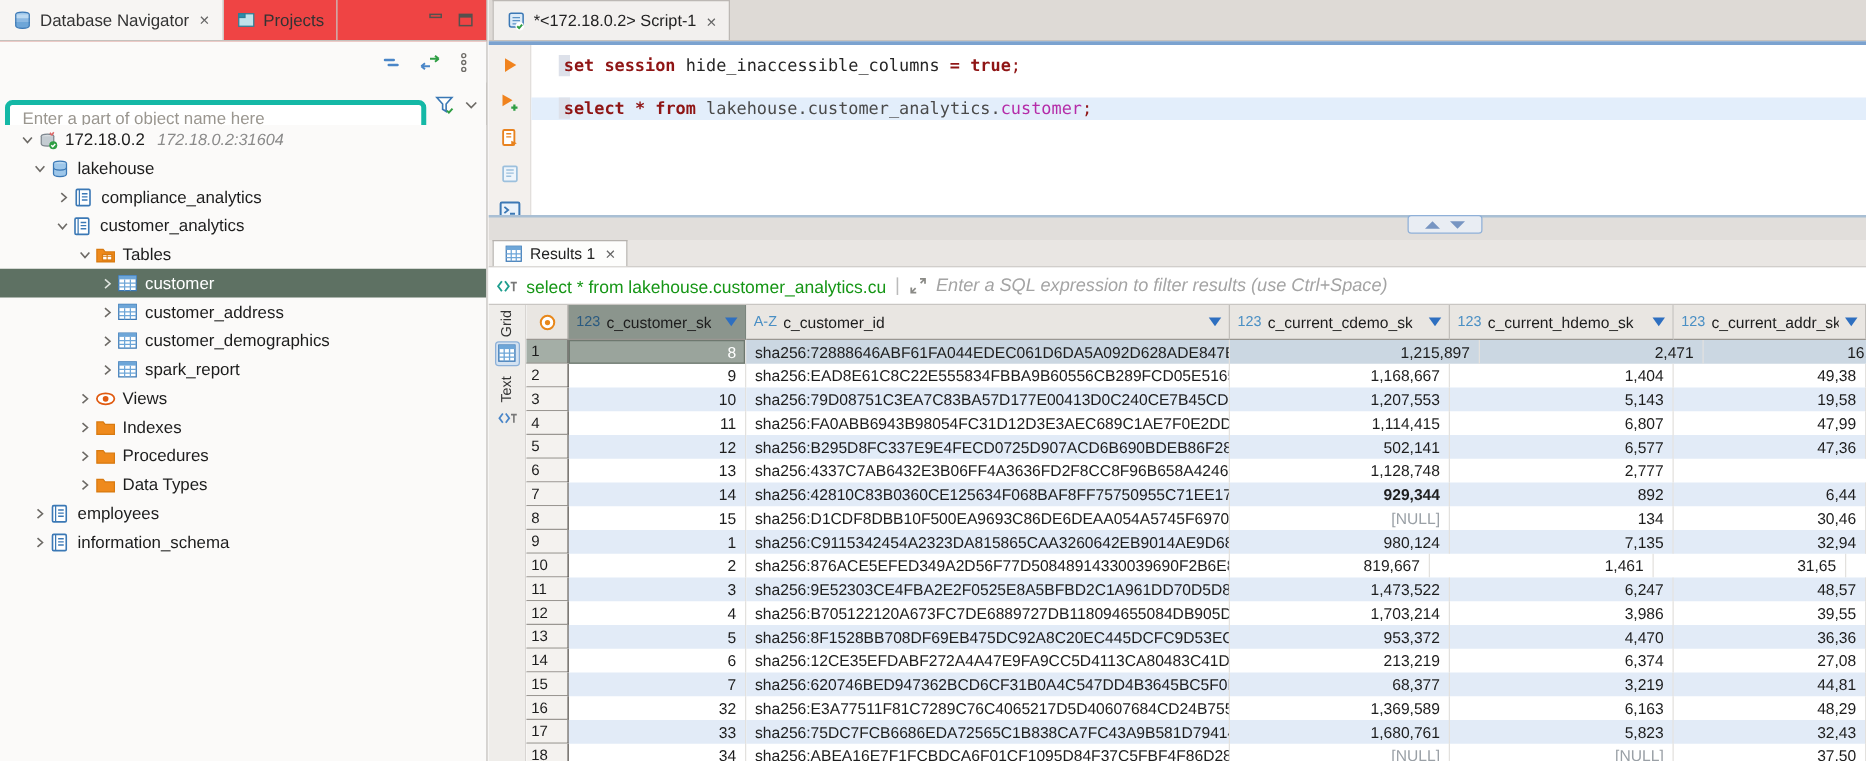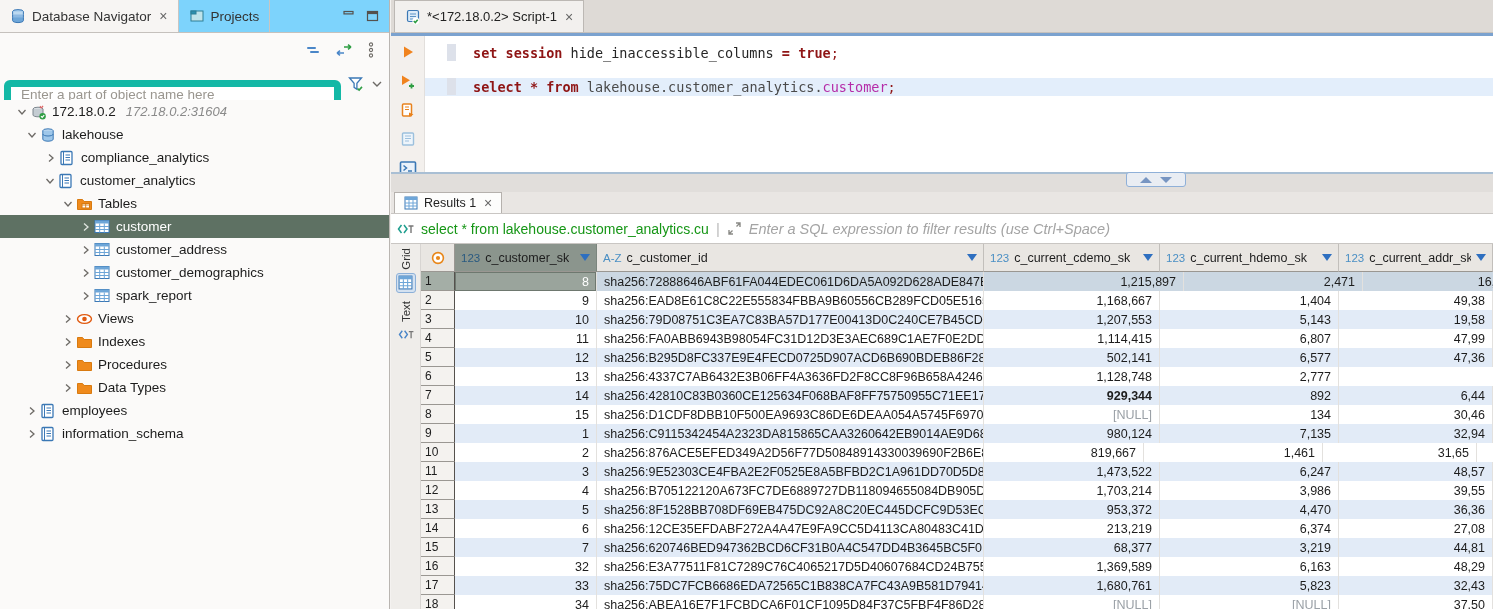--- a/index.html
+++ b/index.html
@@ -4,28 +4,28 @@
 <style>
   * { margin:0; padding:0; box-sizing:border-box; }
   html,body { background:#d6d2ce; }
   .app {
     position:relative; width:1493px; height:609px; overflow:hidden;
     font-family:"Liberation Sans", sans-serif; font-size:13px; color:#222;
     background:#f4f2f0;
   }
   
   .left-panel { position:absolute; left:0; top:0; width:390px; height:609px; background:#fbfaf9; border-right:1px solid #b9b5b1; }
-  .panel-tabbar { position:relative; height:33px; background:#7dd3fc; border-bottom:1px solid #c5c1bd; display:flex; align-items:stretch; }
+  .panel-tabbar { position:relative; height:33px; background:#ef4444; border-bottom:1px solid #c5c1bd; display:flex; align-items:stretch; }
   .ptab { display:flex; align-items:center; gap:6px; padding:0 10px; font-size:13.5px; color:#333; border-right:1px solid #c9c5c1; cursor:default; }
   .ptab.active { background:#f7f5f3; }
   .closex { color:#666; font-size:14px; margin-left:2px; }
   .win-btns { margin-left:auto; display:flex; align-items:center; gap:10px; padding-right:10px; }
   .nav-toolbar { height:33px; display:flex; align-items:center; justify-content:flex-end; gap:14px; padding-right:14px; background:#fbfaf9; }
   .nav-search { position:relative; height:36px; padding:2px 6px 2px 4px; display:flex; align-items:center; gap:6px; }
-  .search-box { flex:1; height:29px; border:7px solid #14b8a6; border-radius:6px; background:#fff; padding:0 10px; display:flex; align-items:center;margin-top:21px; }
+  .search-box { flex:1; height:29px; border:4px solid #14b8a6; border-radius:6px; background:#fff; padding:0 10px; display:flex; align-items:center;margin-top:21px; }
   .search-box input { border:none; outline:none; width:100%; font-family:"Liberation Sans",sans-serif; font-size:13.5px; color:#333; background:transparent; }
   .search-box input::placeholder { color:#9a968f; }
   .nav-tree { position:absolute; top:100px; left:0; right:0; bottom:0; overflow:hidden; background:#fbfaf9; }
   .tree-row { height:23px; display:flex; align-items:center; white-space:nowrap; cursor:default; }
   .tree-row .chev { width:16px; display:inline-flex; justify-content:center; flex:none; }
   .tree-row .ticon { width:17px; height:16px; display:inline-flex; flex:none; margin-right:5px; }
   .tree-row .tlabel { font-size:13.5px; color:#1c1c1c; }
   .tree-row .tdetail { font-size:13px; color:#8a8a8a; font-style:italic; margin-left:10px; }
   .tree-row.selected { background:#5e7163; }
   .tree-row.selected .tlabel { color:#fff; }
@@ -33,21 +33,21 @@
   
   .right-pane { position:absolute; left:391px; top:0; width:1102px; height:609px; background:#fff; }
   .editor-tabbar { position:absolute; left:0; top:0; right:0; height:33px; background:#dedad6; border-bottom:1px solid #c5c1bd; display:flex; }
   .etab { display:flex; align-items:center; gap:6px; padding:0 10px; margin-left:3px; background:#f2f0ee; border:1px solid #bcb8b4; border-bottom:none; font-size:13px; color:#222; }
   .tab-blue-line { position:absolute; left:0; right:0; top:33px; height:3px; background:#7ba2cf; }
   .editor-body { position:absolute; left:0; top:36px; right:0; height:136px; background:#fff; }
   .ed-toolbar { position:absolute; left:0; top:0; bottom:0; width:34px; background:#f3f0ed; border-right:1px solid #e2dfdc; display:flex; flex-direction:column; align-items:center; padding-top:8px; gap:13px; }
   .ed-toolbar .tbi { width:18px; height:18px; display:flex; align-items:center; justify-content:center; }
   .code-area { position:absolute; left:34px; top:0; right:0; bottom:0; font-family:"DejaVu Sans Mono","Liberation Mono",monospace; font-size:13.5px; }
   .code-line { position:absolute; left:0; right:0; height:18px; line-height:18px; white-space:pre; }
-  .code-line .txt { position:absolute; left:48px; }
+  .code-line .txt { position:absolute; left:26px; }
   .code-line.hl { background:#e3eefb; }
   .gutter-bar { position:absolute; width:9px; height:17px; background:#dde1ea; left:22px; }
   .tk-kw { color:#8f1515; font-weight:bold; }
   .tk-id { color:#262626; }
   .tk-path { color:#4a4a4a; }
   .tk-tbl { color:#b52ca8; }
   .tk-pn { color:#8f1515; }
   .sash { position:absolute; left:0; top:172px; right:0; height:20px; background:#e1dedb; border-top:2px solid #a9bfd4; }
   .collapse-ctl { position:absolute; left:735px; top:-2px; width:60px; height:15px; background:#e9edf3; border:1px solid #8fb0d8; border-radius:3px; display:flex; align-items:center; justify-content:center; gap:8px; }
   .tri-up { width:0; height:0; border-left:6px solid transparent; border-right:6px solid transparent; border-bottom:6px solid #7795c2; }

